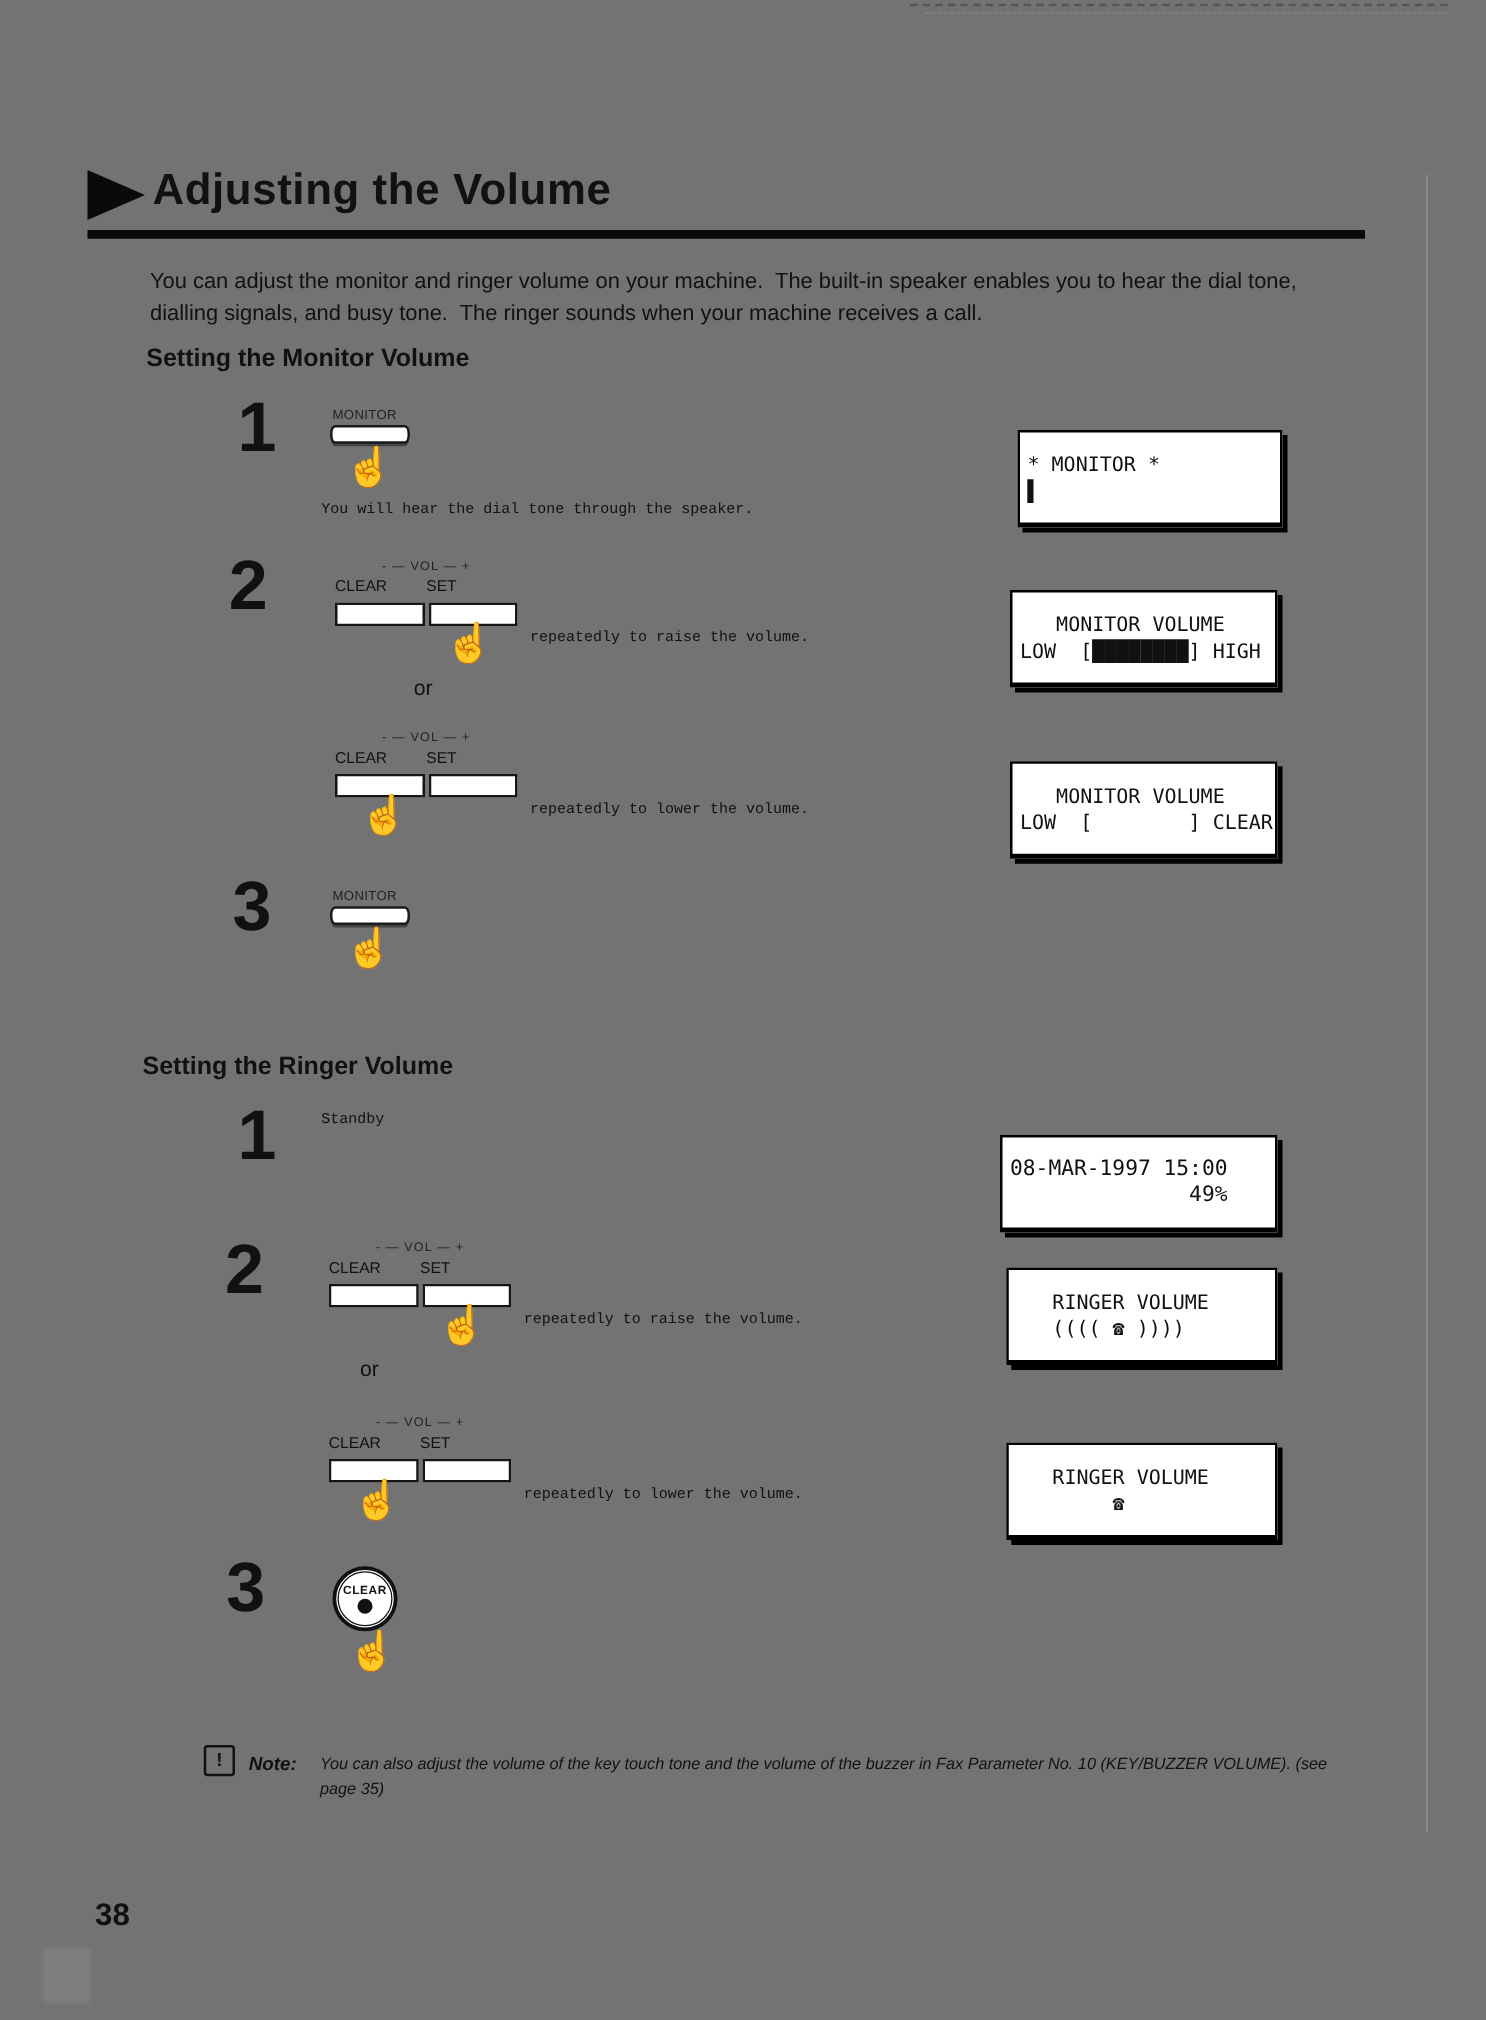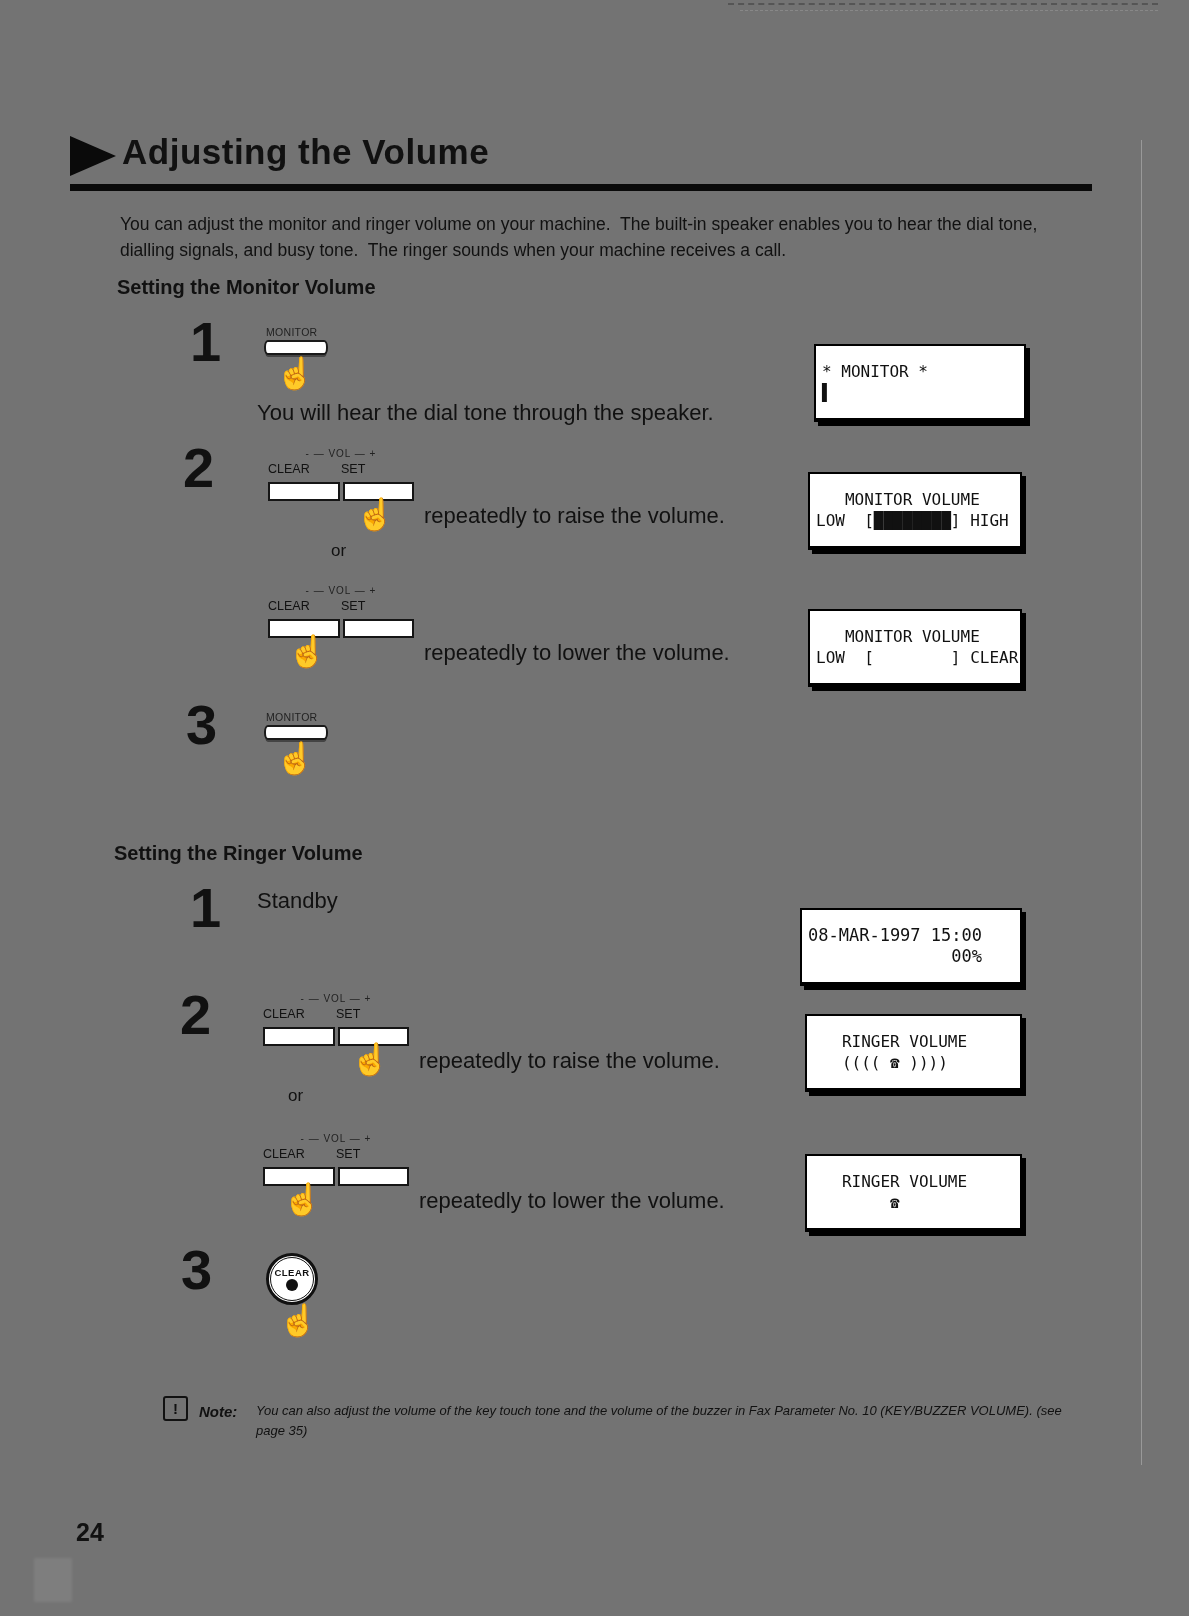--- a/index.html
+++ b/index.html
@@ -11,21 +11,21 @@
   .dash2 { border-top:1px dashed #888; }
   .vline { width:1px; background:#aaa; opacity:.7; }
 
   .arrow { width:0; height:0; border-left:46px solid #0a0a0a; border-top:20px solid transparent; border-bottom:20px solid transparent; }
   .title { font-size:35px; font-weight:700; letter-spacing:.5px; }
   .rule  { background:#0a0a0a; }
 
   .intro { font-size:17.5px; line-height:1.48; white-space:pre-wrap; }
   .sec-h { font-size:20px; font-weight:700; }
   .bignum { font-size:56px; font-weight:700; line-height:1; }
-  .caption { font-size:22px; }
+  .caption { font-size:12px;font-family:Liberation Mono, monospace; }
   .or { font-size:17px; }
 
   .key-label { font-size:10.5px; letter-spacing:.3px; color:#222; margin-left:2px; }
   .keycap { width:64px; height:15px; border:2px solid #1a1a1a; border-radius:4px / 7px; background:#fff;
             box-shadow:0 3px 0 -1px #444; margin-top:2px; }
   .hand { font-size:31px; line-height:1; color:#111; }
   .hand-center { margin:3px 0 0 12px; }
 
   .volgroup { width:146px; }
   .vol-label { font-size:10px; text-align:center; letter-spacing:1px; color:#222; }
@@ -130,21 +130,21 @@
     <div class="keycap"></div>
     <div class="hand hand-center">☝</div>
   </div>
 
   <div class="abs sec-h" style="left:114px; top:842px;">Setting the Ringer Volume</div>
 
   <div class="abs bignum" style="left:190px; top:880px;">1</div>
   <div class="abs caption" style="left:257px; top:888px;">Standby</div>
   <div class="abs lcd lcd-lg" style="left:800px; top:908px; width:222px;">
     <div class="lcd-line">08-MAR-1997 15:00</div>
-    <div class="lcd-line">              00%</div>
+    <div class="lcd-line">              49%</div>
   </div>
 
   <div class="abs bignum" style="left:180px; top:987px;">2</div>
   <div class="abs volgroup" style="left:263px; top:993px;">
     <div class="vol-label">- — VOL — +</div>
     <div class="vol-names">
       <span>CLEAR</span>
       <span>SET</span>
     </div>
     <div class="vol-keys">
@@ -189,15 +189,15 @@
     </div>
     <div class="hand" style="margin:0 0 0 13px;">☝</div>
   </div>
 
   <div class="abs note-icon" style="left:163px; top:1396px;">
     <span>!</span>
   </div>
   <div class="abs note-label" style="left:199px; top:1403px;">Note:</div>
   <div class="abs note-text" style="left:256px; top:1401px; width:820px;">You can also adjust the volume of the key touch tone and the volume of the buzzer in Fax Parameter No. 10 (KEY/BUZZER VOLUME). (see page 35)</div>
 
-  <div class="abs pagenum" style="left:76px; top:1518px;">24</div>
+  <div class="abs pagenum" style="left:76px; top:1518px;">38</div>
 
 </div>
 
 </body></html>

